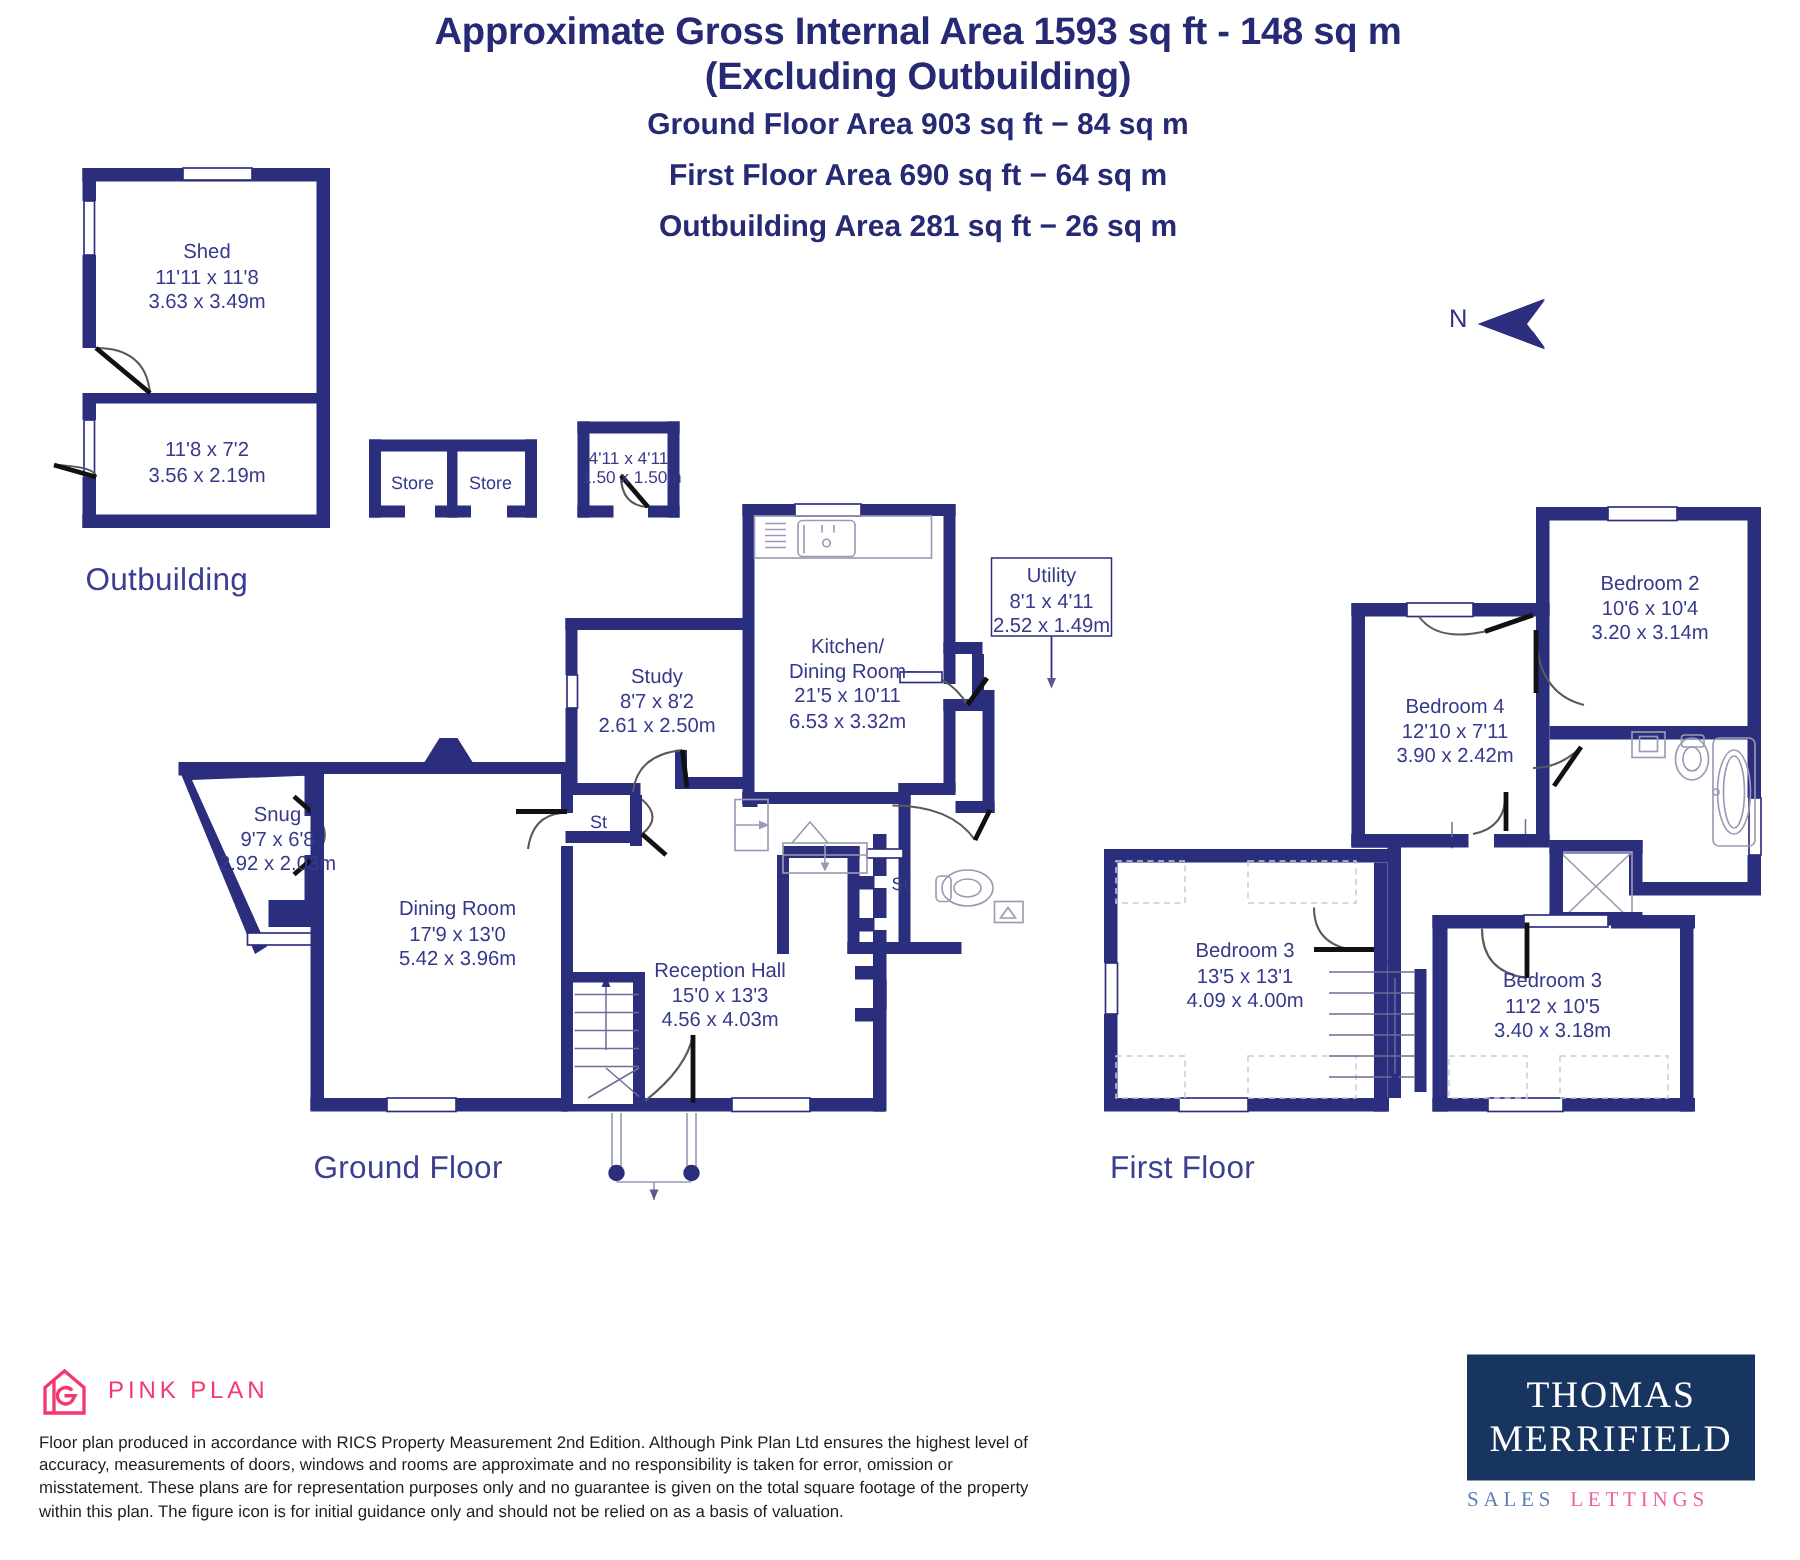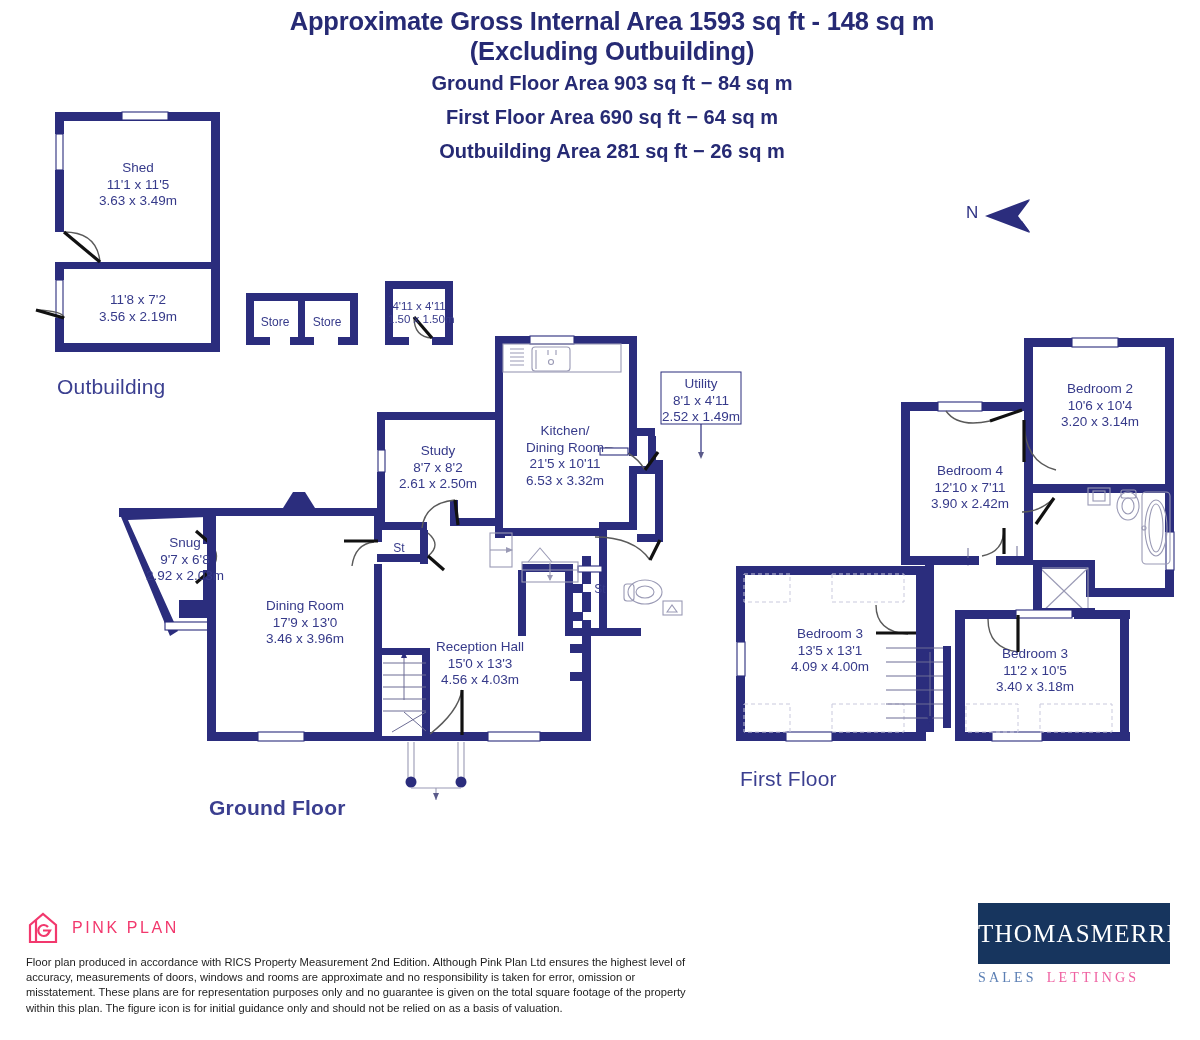--- a/index.html
+++ b/index.html
@@ -55,22 +55,22 @@
     position:absolute;left:26px;top:908px;height:40px;display:flex;align-items:center;gap:12px;
   }
   .pinkplan .pp-text{
     font-size:16px;letter-spacing:2.6px;color:#f2386d;font-weight:normal;
   }
 
   .tm-logo{
     position:absolute;left:978px;top:903px;width:192px;height:112px;
   }
   .tm-box{
-    width:192px;height:61px;background:#17355e;
-    display:flex;flex-direction:row;align-items:center;
+    width:192px;height:84px;background:#17355e;
+    display:flex;flex-direction:column;align-items:center;justify-content:center;
     font-family:"Liberation Serif","DejaVu Serif",serif;
   }
   .tm-box .l1,.tm-box .l2{
     color:#ffffff;font-size:25px;letter-spacing:1.2px;line-height:29px;
   }
   .tm-sub{
     width:192px;height:28px;display:flex;align-items:center;gap:10px;
     font-family:"Liberation Serif","DejaVu Serif",serif;font-size:14px;letter-spacing:3.2px;
   }
   .tm-sales{color:#5b7fb4;}
@@ -424,21 +424,21 @@
         <path d="M1014 556 L1017 564 L1020 556 Z" fill="#2b2d7d" stroke="none"></path>
       </g>
 
       <rect class="w" x="925" y="556" width="9" height="88"></rect>
       <rect class="w" x="901" y="556" width="33" height="9"></rect>
     </g>
   </svg>
 
   <div class="room-label" style="left:68px;top:160px;width:140px;">
     <span class="nm">Shed</span>
-    <span class="nm">11'1 x 11'5</span>
+    <span class="nm">11'11 x 11'8</span>
     <span class="nm">3.63 x 3.49m</span>
   </div>
 
   <div class="room-label" style="left:68px;top:292px;width:140px;">
     <span class="nm">11'8 x 7'2</span>
     <span class="nm">3.56 x 2.19m</span>
   </div>
 
   <div class="room-label tiny" style="left:253px;top:315px;width:44px;">
     <span class="nm">Store</span>
@@ -473,21 +473,21 @@
 
   <div class="room-label" style="left:130px;top:535px;width:110px;">
     <span class="nm">Snug</span>
     <span class="nm">9'7 x 6'8</span>
     <span class="nm">2.92 x 2.03m</span>
   </div>
 
   <div class="room-label" style="left:230px;top:598px;width:150px;">
     <span class="nm">Dining Room</span>
     <span class="nm">17'9 x 13'0</span>
-    <span class="nm">3.46 x 3.96m</span>
+    <span class="nm">5.42 x 3.96m</span>
   </div>
 
   <div class="room-label" style="left:407px;top:639px;width:146px;">
     <span class="nm">Reception Hall</span>
     <span class="nm">15'0 x 13'3</span>
     <span class="nm">4.56 x 4.03m</span>
   </div>
 
   <div class="room-label tiny" style="left:382px;top:541px;width:34px;">
     <span class="nm">St</span>
@@ -514,21 +514,21 @@
     <span class="nm">4.09 x 4.00m</span>
   </div>
 
   <div class="room-label" style="left:962px;top:646px;width:146px;">
     <span class="nm">Bedroom 3</span>
     <span class="nm">11'2 x 10'5</span>
     <span class="nm">3.40 x 3.18m</span>
   </div>
 
   <div class="floor-caption" style="left:57px;top:375px;">Outbuilding</div>
-  <div class="floor-caption" style="left:209px;top:796px;font-weight:bold;">Ground Floor</div>
+  <div class="floor-caption" style="left:209px;top:767px;">Ground Floor</div>
   <div class="floor-caption" style="left:740px;top:767px;">First Floor</div>
 
   <div class="pinkplan">
     <svg width="34" height="34" viewBox="0 0 34 34">
       <path d="M4 14 L17 3 L30 14 L30 31 L4 31 Z" fill="none" stroke="#f2386d" stroke-width="2.2"></path>
       <path d="M10 9 L10 31" fill="none" stroke="#f2386d" stroke-width="2.2"></path>
       <path d="M22 16 a5.5 5.5 0 1 0 0 7 l2 -3.5 l-7 0" fill="none" stroke="#f2386d" stroke-width="2.2"></path>
     </svg>
     <span class="pp-text">PINK PLAN</span>
   </div>

